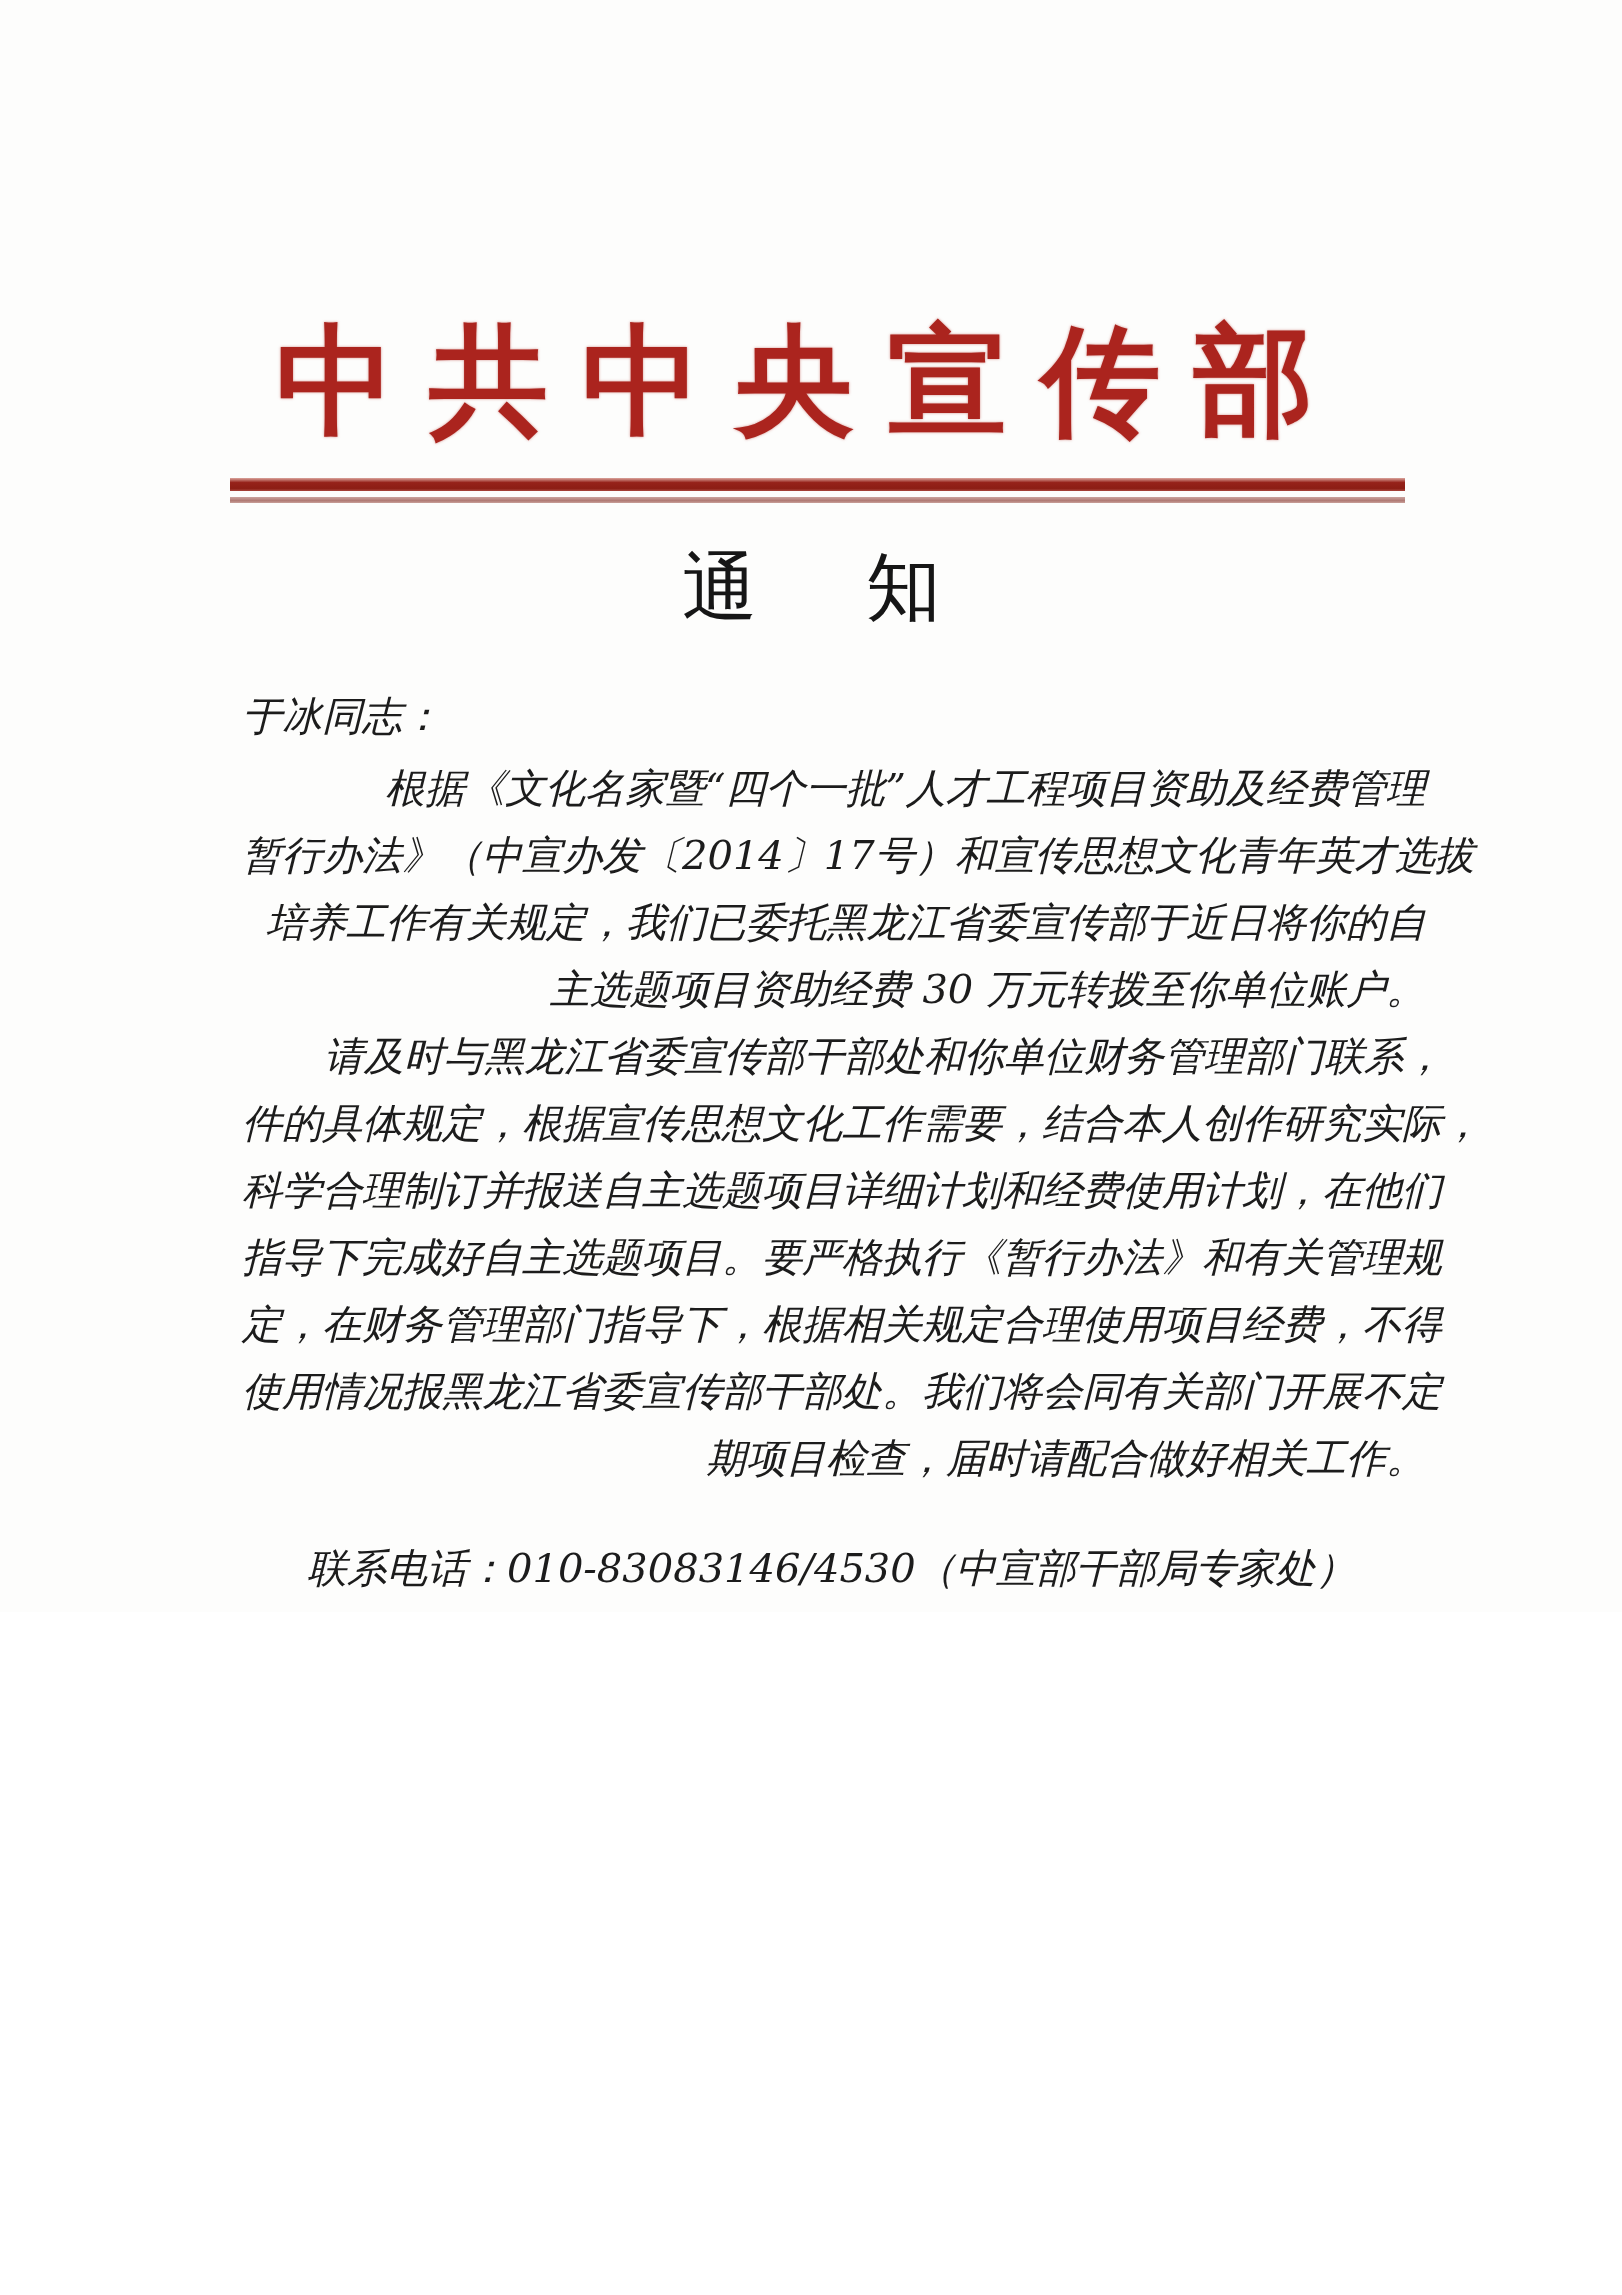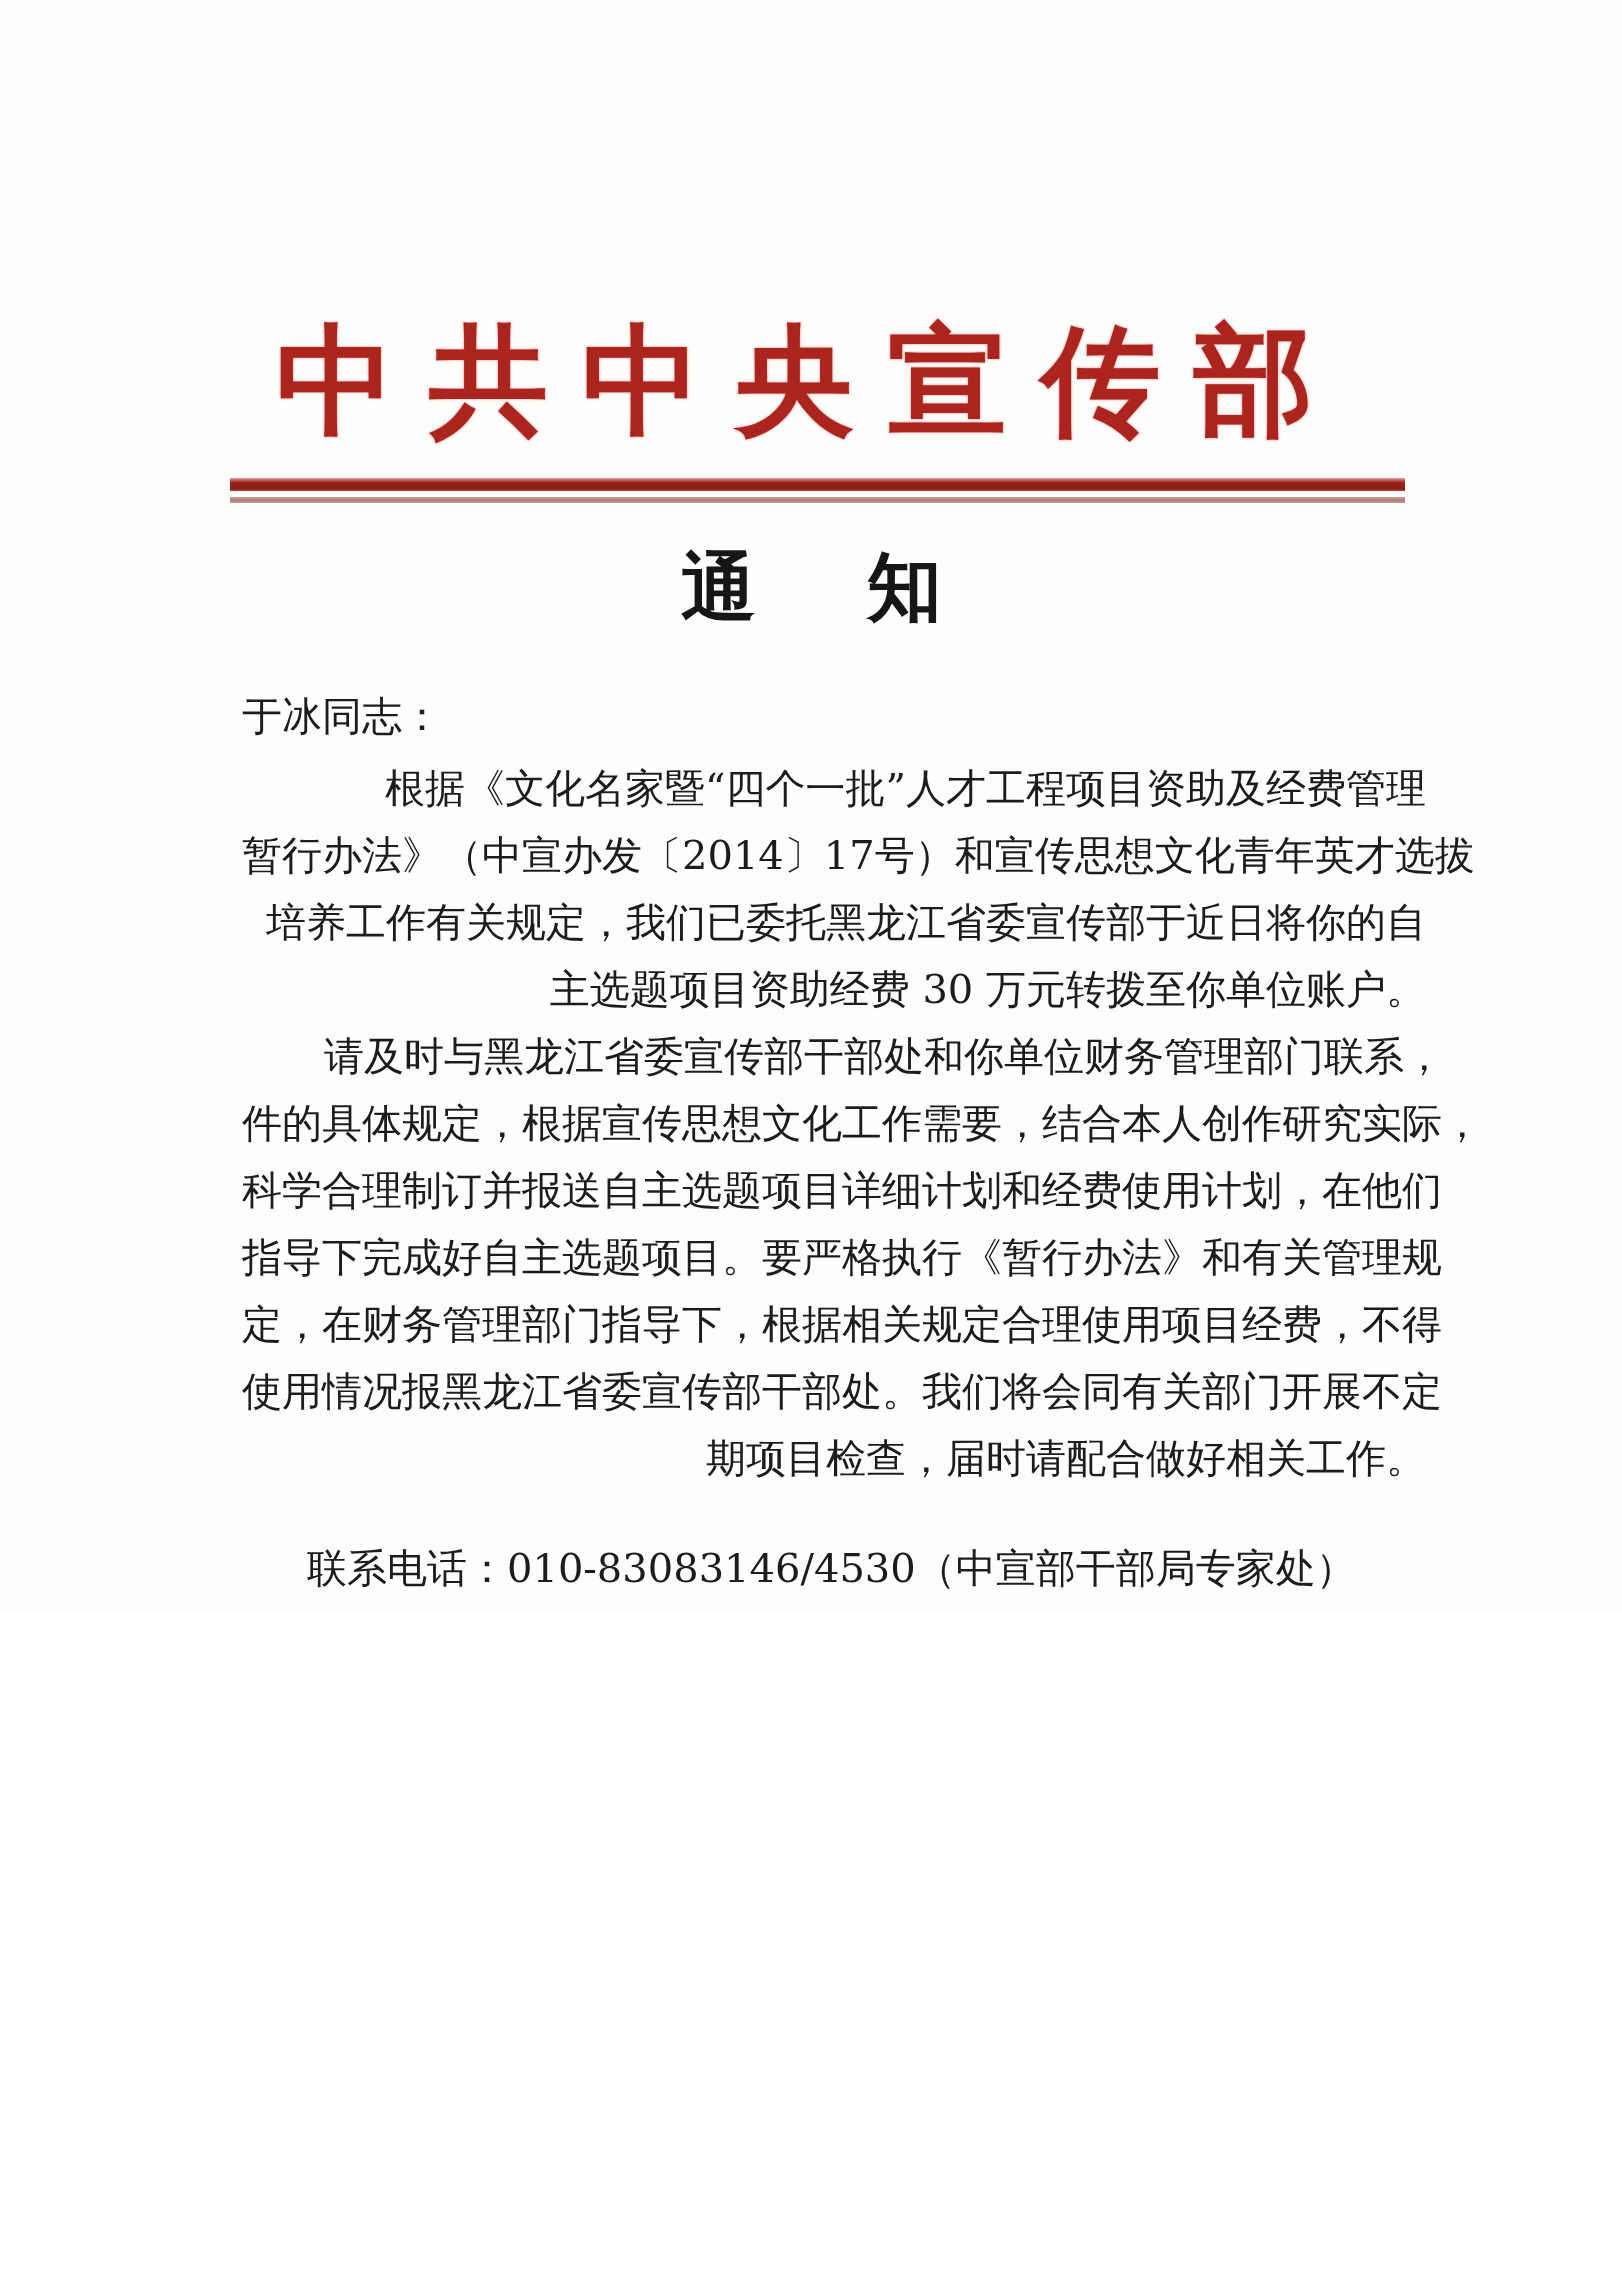--- a/index.html
+++ b/index.html
@@ -17,25 +17,25 @@
       background:linear-gradient(#dba59d 0%,#96221a 35%,#8c1d14 80%,#a8453c 100%);}
   .rule-top-sub{position:absolute;left:230px;top:497px;width:1175px;height:5.9px;
       background:linear-gradient(#caa39e 0%,#b07a74 60%,#c9a09a 100%);}
   .rule-bottom-blur{position:absolute;left:204px;top:1992px;width:1195px;height:4.6px;
       background:#cf9a93;z-index:6;}
   .rule-bottom-main{position:absolute;left:204px;top:1996px;width:1195px;height:11.8px;
       background:linear-gradient(#a84036 0%,#8c1d13 45%,#8c1d13 85%,#7a190f 100%);z-index:6;}
 
   
   .doc-title{position:absolute;left:0;top:538px;width:1623px;text-align:center;
-      font-size:75px;font-weight:bold;color:#161616;word-spacing:85px;white-space:nowrap;}
+      font-size:75px;font-weight:normal;color:#161616;word-spacing:85px;white-space:nowrap;}
 
   
   .body-block{position:absolute;left:242px;top:678px;width:1184px;
-      font-size:40px;color:#1c1c1c;}
+      font-size:40px;color:#1c1c1c;font-style:italic;}
   .body-block .line{height:67px;line-height:67px;white-space:nowrap;text-align:right;}
   .body-block .indent{text-indent:82px;}
   .salutation{height:77px;line-height:77px;white-space:nowrap;}
   .contact-line{margin-top:43px;height:67px;line-height:67px;
       text-indent:65px;white-space:nowrap;}
 
   
   .sig-name{position:absolute;left:1009px;top:1836px;width:262px;text-align:center;
       font-size:41px;color:#161616;white-space:nowrap;z-index:4;}
   .sig-date{position:absolute;left:950px;top:1911px;width:366px;text-align:center;

